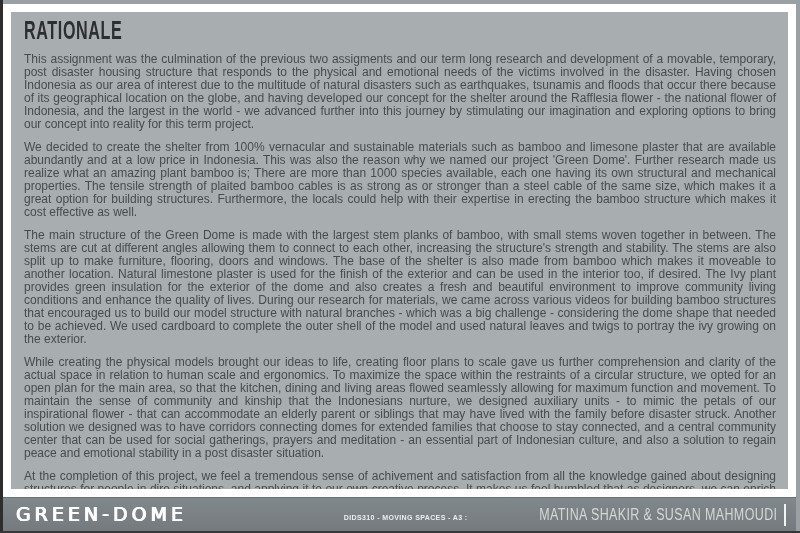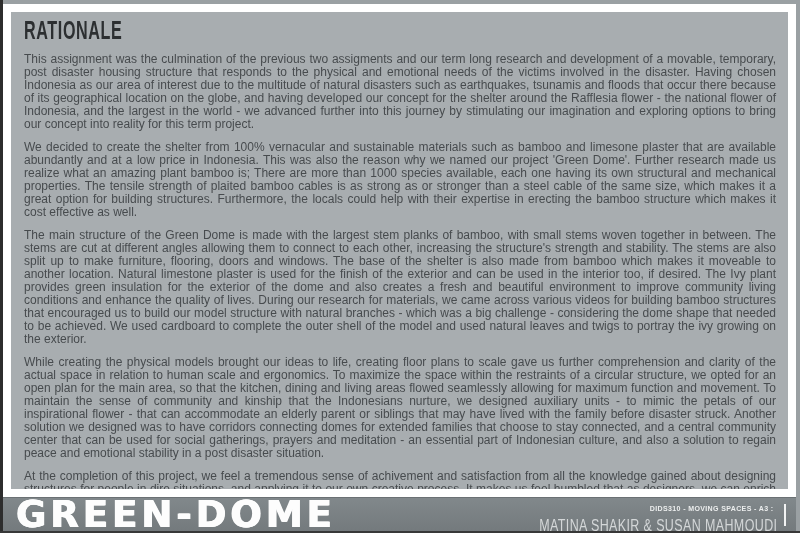--- a/index.html
+++ b/index.html
@@ -59,36 +59,35 @@
     border-top: 1px solid #6b7174;
     display: flex;
     align-items: center;
     justify-content: space-between;
     box-sizing: border-box;
     padding: 0 10px 0 13px;
     z-index: 5;
   }
   .logo {
     font-family: "DejaVu Sans", sans-serif;
-    font-weight: 700;
-    font-size: 37px;
+    font-weight: 400;
+    font-size: 19px;
     letter-spacing: 4px;
     color: #fdfdfd;
     line-height: 1;
     white-space: nowrap;
     text-shadow: 0.6px 0 0 #fdfdfd, -0.6px 0 0 #fdfdfd;
   }
   .credits {
     display: flex;
     align-items: center;
     white-space: nowrap;
     border-right: 2px solid #f2f3f3;
     padding-right: 7px;
     height: 22px;
-    flex-direction: column;
   }
   .course-code {
     font-size: 8px;
     font-weight: 700;
     color: #eceeee;
     letter-spacing: 0.4px;
     transform: scaleX(0.88);
     transform-origin: right center;
     margin-right: 4px;
     align-self: flex-end;

